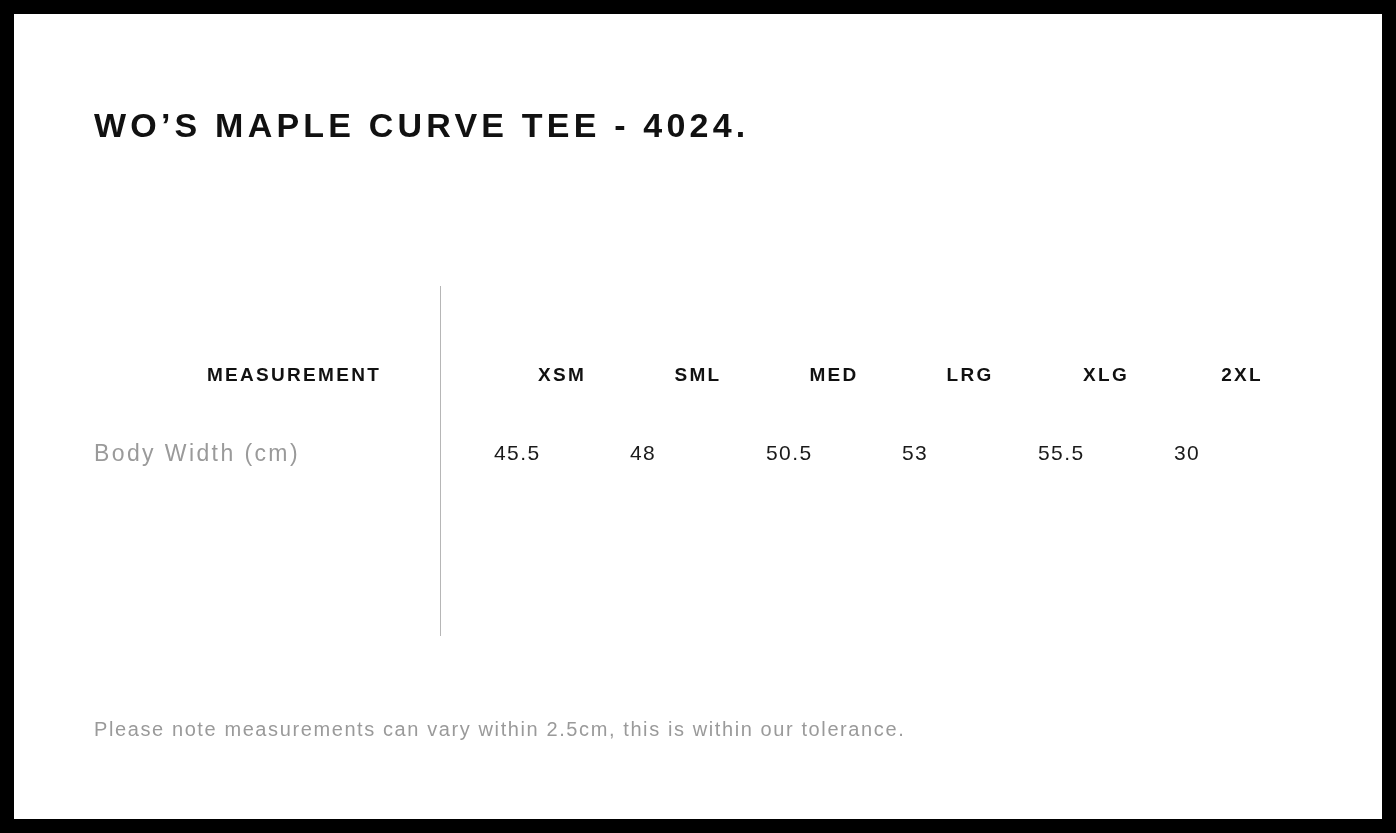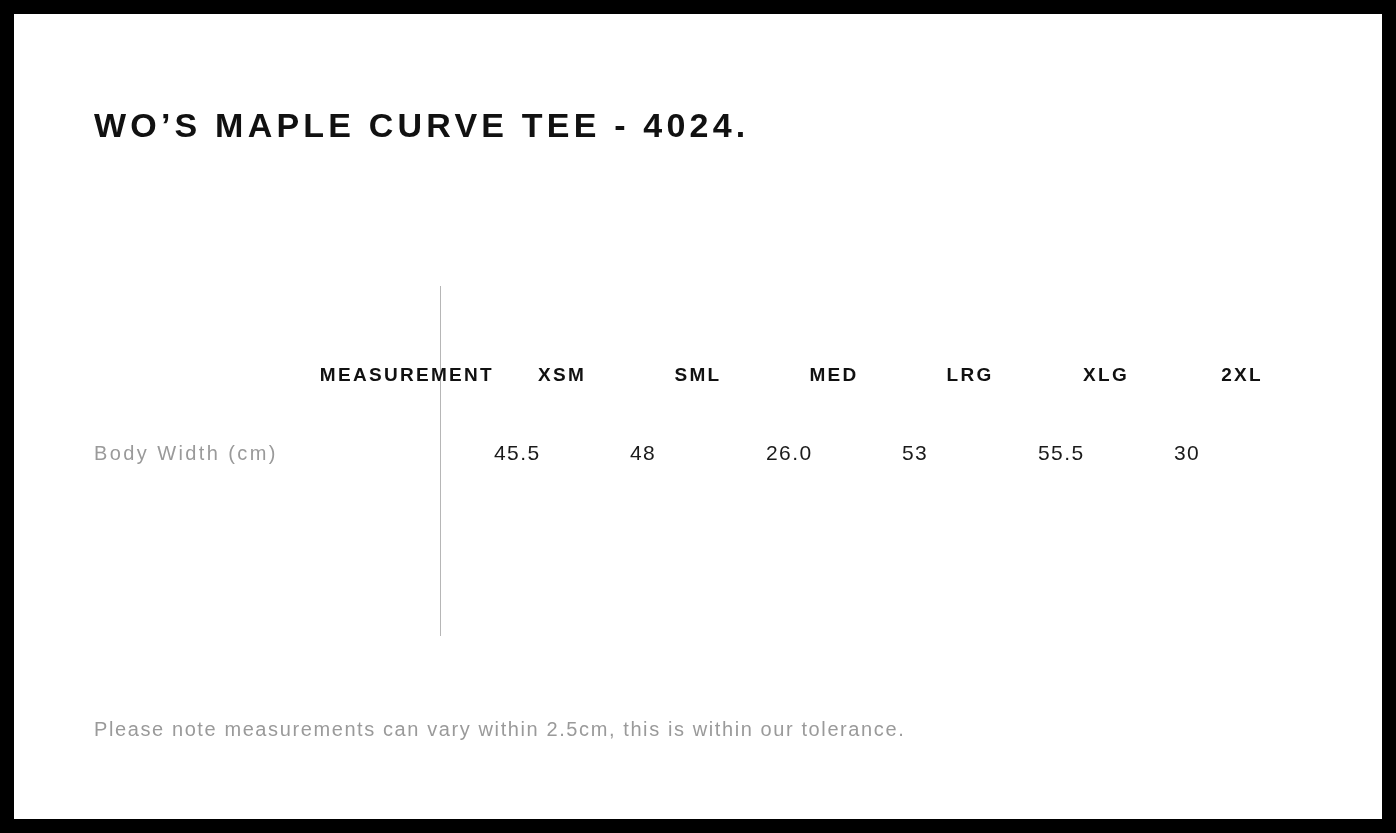--- a/index.html
+++ b/index.html
@@ -53,42 +53,42 @@
     top: 330px;
     width: 1215px;
     border-collapse: collapse;
     table-layout: fixed;
   }
   table.sizes th, table.sizes td {
     padding: 0;
     border: none;
   }
   th.meas-head {
-    text-align: right;
+    text-align: center;
     font-size: 19px;
     font-weight: bold;
     letter-spacing: 2.3px;
     color: #111111;
     height: 62px;
     vertical-align: middle;
     width: 400px;
   }
   th.size-head {
     font-size: 19px;
     font-weight: bold;
     letter-spacing: 2.3px;
     color: #111111;
     height: 62px;
     vertical-align: middle;
     text-align: center;
     width: 136px;
   }
   td.row-label {
     text-align: left;
-    font-size: 20px;
+    font-size: 23px;
     letter-spacing: 2.4px;
     color: #9a9a9a;
     height: 94px;
     vertical-align: middle;
     font-weight: normal;
   }
   td.val {
     font-size: 21px;
     letter-spacing: 1.4px;
     color: #1a1a1a;
@@ -125,21 +125,21 @@
           <th class="size-head">LRG</th>
           <th class="size-head">XLG</th>
           <th class="size-head">2XL</th>
         </tr>
       </thead>
       <tbody>
         <tr>
           <td class="row-label">Body Width (cm)</td>
           <td class="val">45.5</td>
           <td class="val">48</td>
-          <td class="val">26.0</td>
+          <td class="val">50.5</td>
           <td class="val">53</td>
           <td class="val">55.5</td>
           <td class="val">30</td>
         </tr>
       </tbody>
     </table>
   </div>
 
   <div class="note">Please note measurements can vary within 2.5cm, this is within our tolerance.</div>
 

